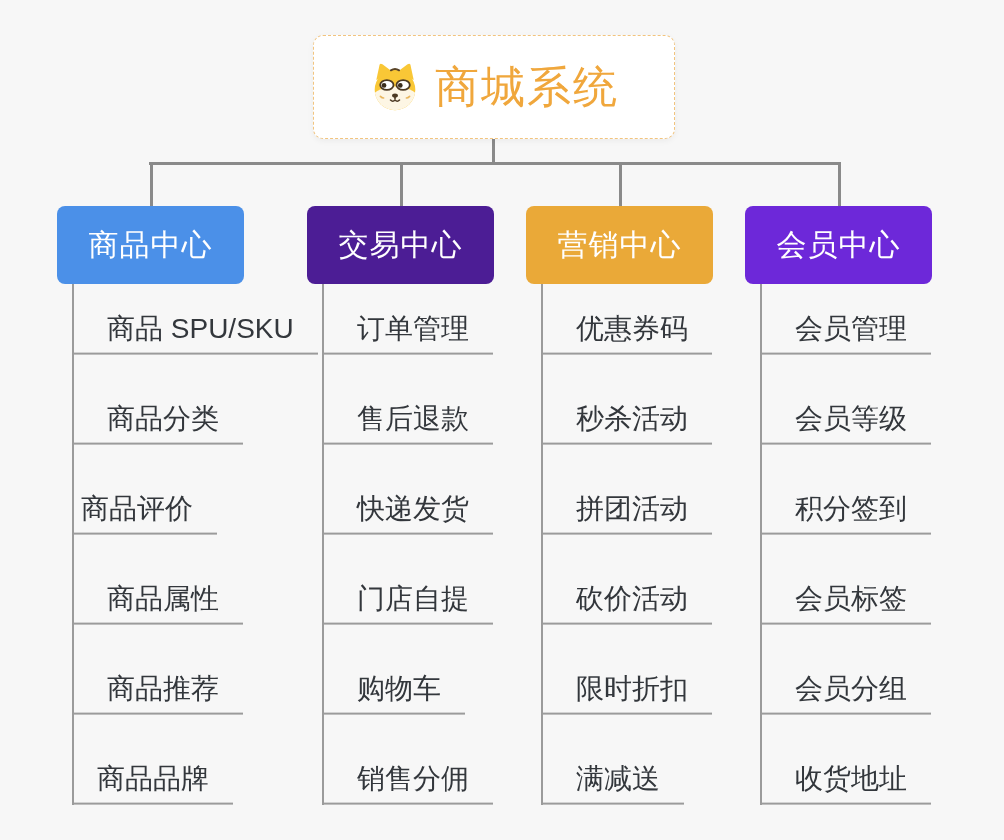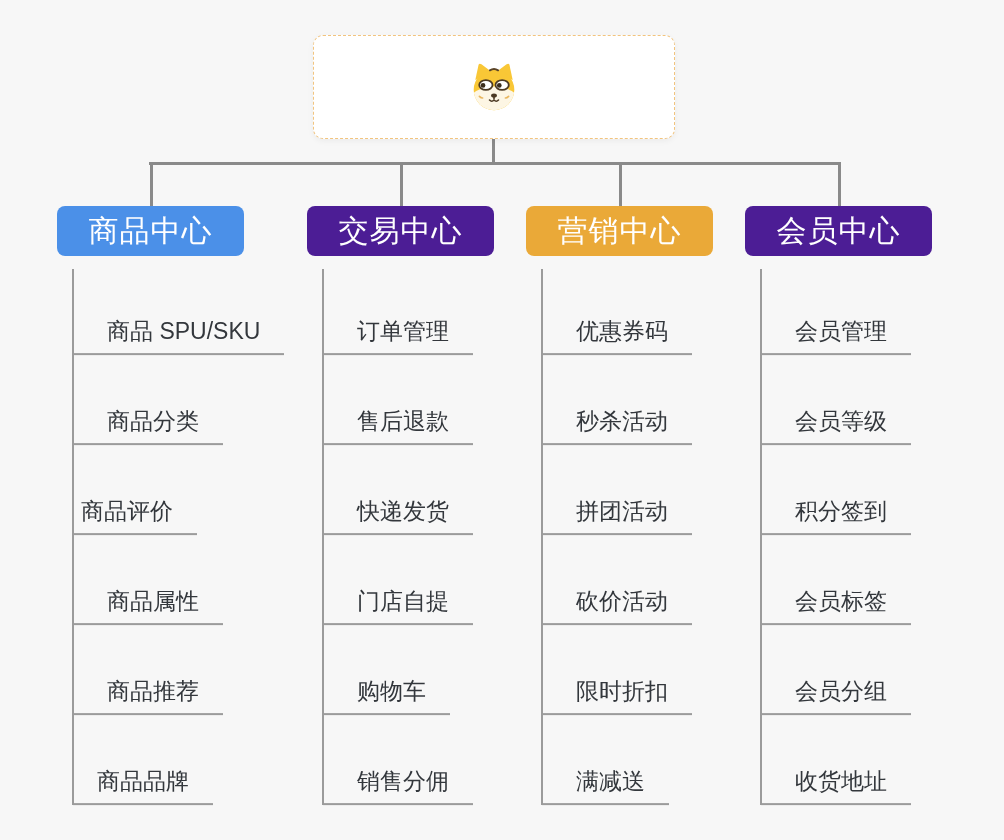--- a/index.html
+++ b/index.html
@@ -30,39 +30,39 @@
   .root-title {
     font-size: 44px;
     color: #f0a73c;
     letter-spacing: 2px;
     white-space: nowrap;
   }
 
   
   .branch-box {
     position: absolute;
-    top: 206px; width: 187px; height: 50px;
+    top: 206px; width: 187px; height: 78px;
     border-radius: 8px;
     display: flex; align-items: center; justify-content: center;
     box-sizing: border-box;
   }
   .branch-label {
     color: #ffffff;
     font-size: 30px;
     letter-spacing: 1px;
     white-space: nowrap;
   }
 
   
   .leaf {
     position: absolute;
     transform: translateY(-100%);
     border-bottom: 2px solid #9b9b9b;
     padding: 0 24px 6px 34px;
-    font-size: 23px;
+    font-size: 28px;
     color: #33373c;
     white-space: nowrap;
     line-height: 1.3;
   }
 </style>
 </head>
 <body>
 
 <div class="canvas">
 
@@ -102,20 +102,21 @@
         <circle cx="18.5" cy="28.5" r="2.9" fill="#3a2d1c"></circle>
         <circle cx="38.5" cy="28.5" r="2.9" fill="#3a2d1c"></circle>
 
         <ellipse cx="32" cy="41" rx="3.6" ry="2.6" fill="#4c3a24"></ellipse>
 
         <path d="M32 41 L32 45 M26.5 46.5 q2.8 3 5.5 0 q2.8 3 5.5 0" stroke="#4c3a24" stroke-width="2" fill="none" stroke-linecap="round"></path>
 
         <path d="M14 42 q2 2 4 2 M50 42 q-2 2 -4 2" stroke="#e8b65e" stroke-width="2" fill="none" stroke-linecap="round"></path>
       </svg>
     </span>
+    <span class="root-title">商城系统</span>
   </div>
 
   <div id="branches">
       <div class="branch-box" style="left: 57px; background: rgb(75, 144, 232);">
         <span class="branch-label">商品中心</span>
       </div>
       <div class="leaf" style="left: 73px; top: 355px;">商品 SPU/SKU</div>
       <div class="leaf" style="left: 73px; top: 445px;">商品分类</div>
       <div class="leaf" style="left: 73px; top: 535px; padding-left: 8px;">商品评价</div>
       <div class="leaf" style="left: 73px; top: 625px;">商品属性</div>
@@ -132,21 +133,21 @@
       <div class="leaf" style="left: 323px; top: 805px;">销售分佣</div>
       <div class="branch-box" style="left: 526px; background: rgb(234, 169, 56);">
         <span class="branch-label">营销中心</span>
       </div>
       <div class="leaf" style="left: 542px; top: 355px;">优惠券码</div>
       <div class="leaf" style="left: 542px; top: 445px;">秒杀活动</div>
       <div class="leaf" style="left: 542px; top: 535px;">拼团活动</div>
       <div class="leaf" style="left: 542px; top: 625px;">砍价活动</div>
       <div class="leaf" style="left: 542px; top: 715px;">限时折扣</div>
       <div class="leaf" style="left: 542px; top: 805px;">满减送</div>
-      <div class="branch-box" style="left: 745px; background: #4c1d95;">
+      <div class="branch-box" style="left: 745px; background: #6d28d9;">
         <span class="branch-label">会员中心</span>
       </div>
       <div class="leaf" style="left: 761px; top: 355px;">会员管理</div>
       <div class="leaf" style="left: 761px; top: 445px;">会员等级</div>
       <div class="leaf" style="left: 761px; top: 535px;">积分签到</div>
       <div class="leaf" style="left: 761px; top: 625px;">会员标签</div>
       <div class="leaf" style="left: 761px; top: 715px;">会员分组</div>
       <div class="leaf" style="left: 761px; top: 805px;">收货地址</div>
     </div>
 

